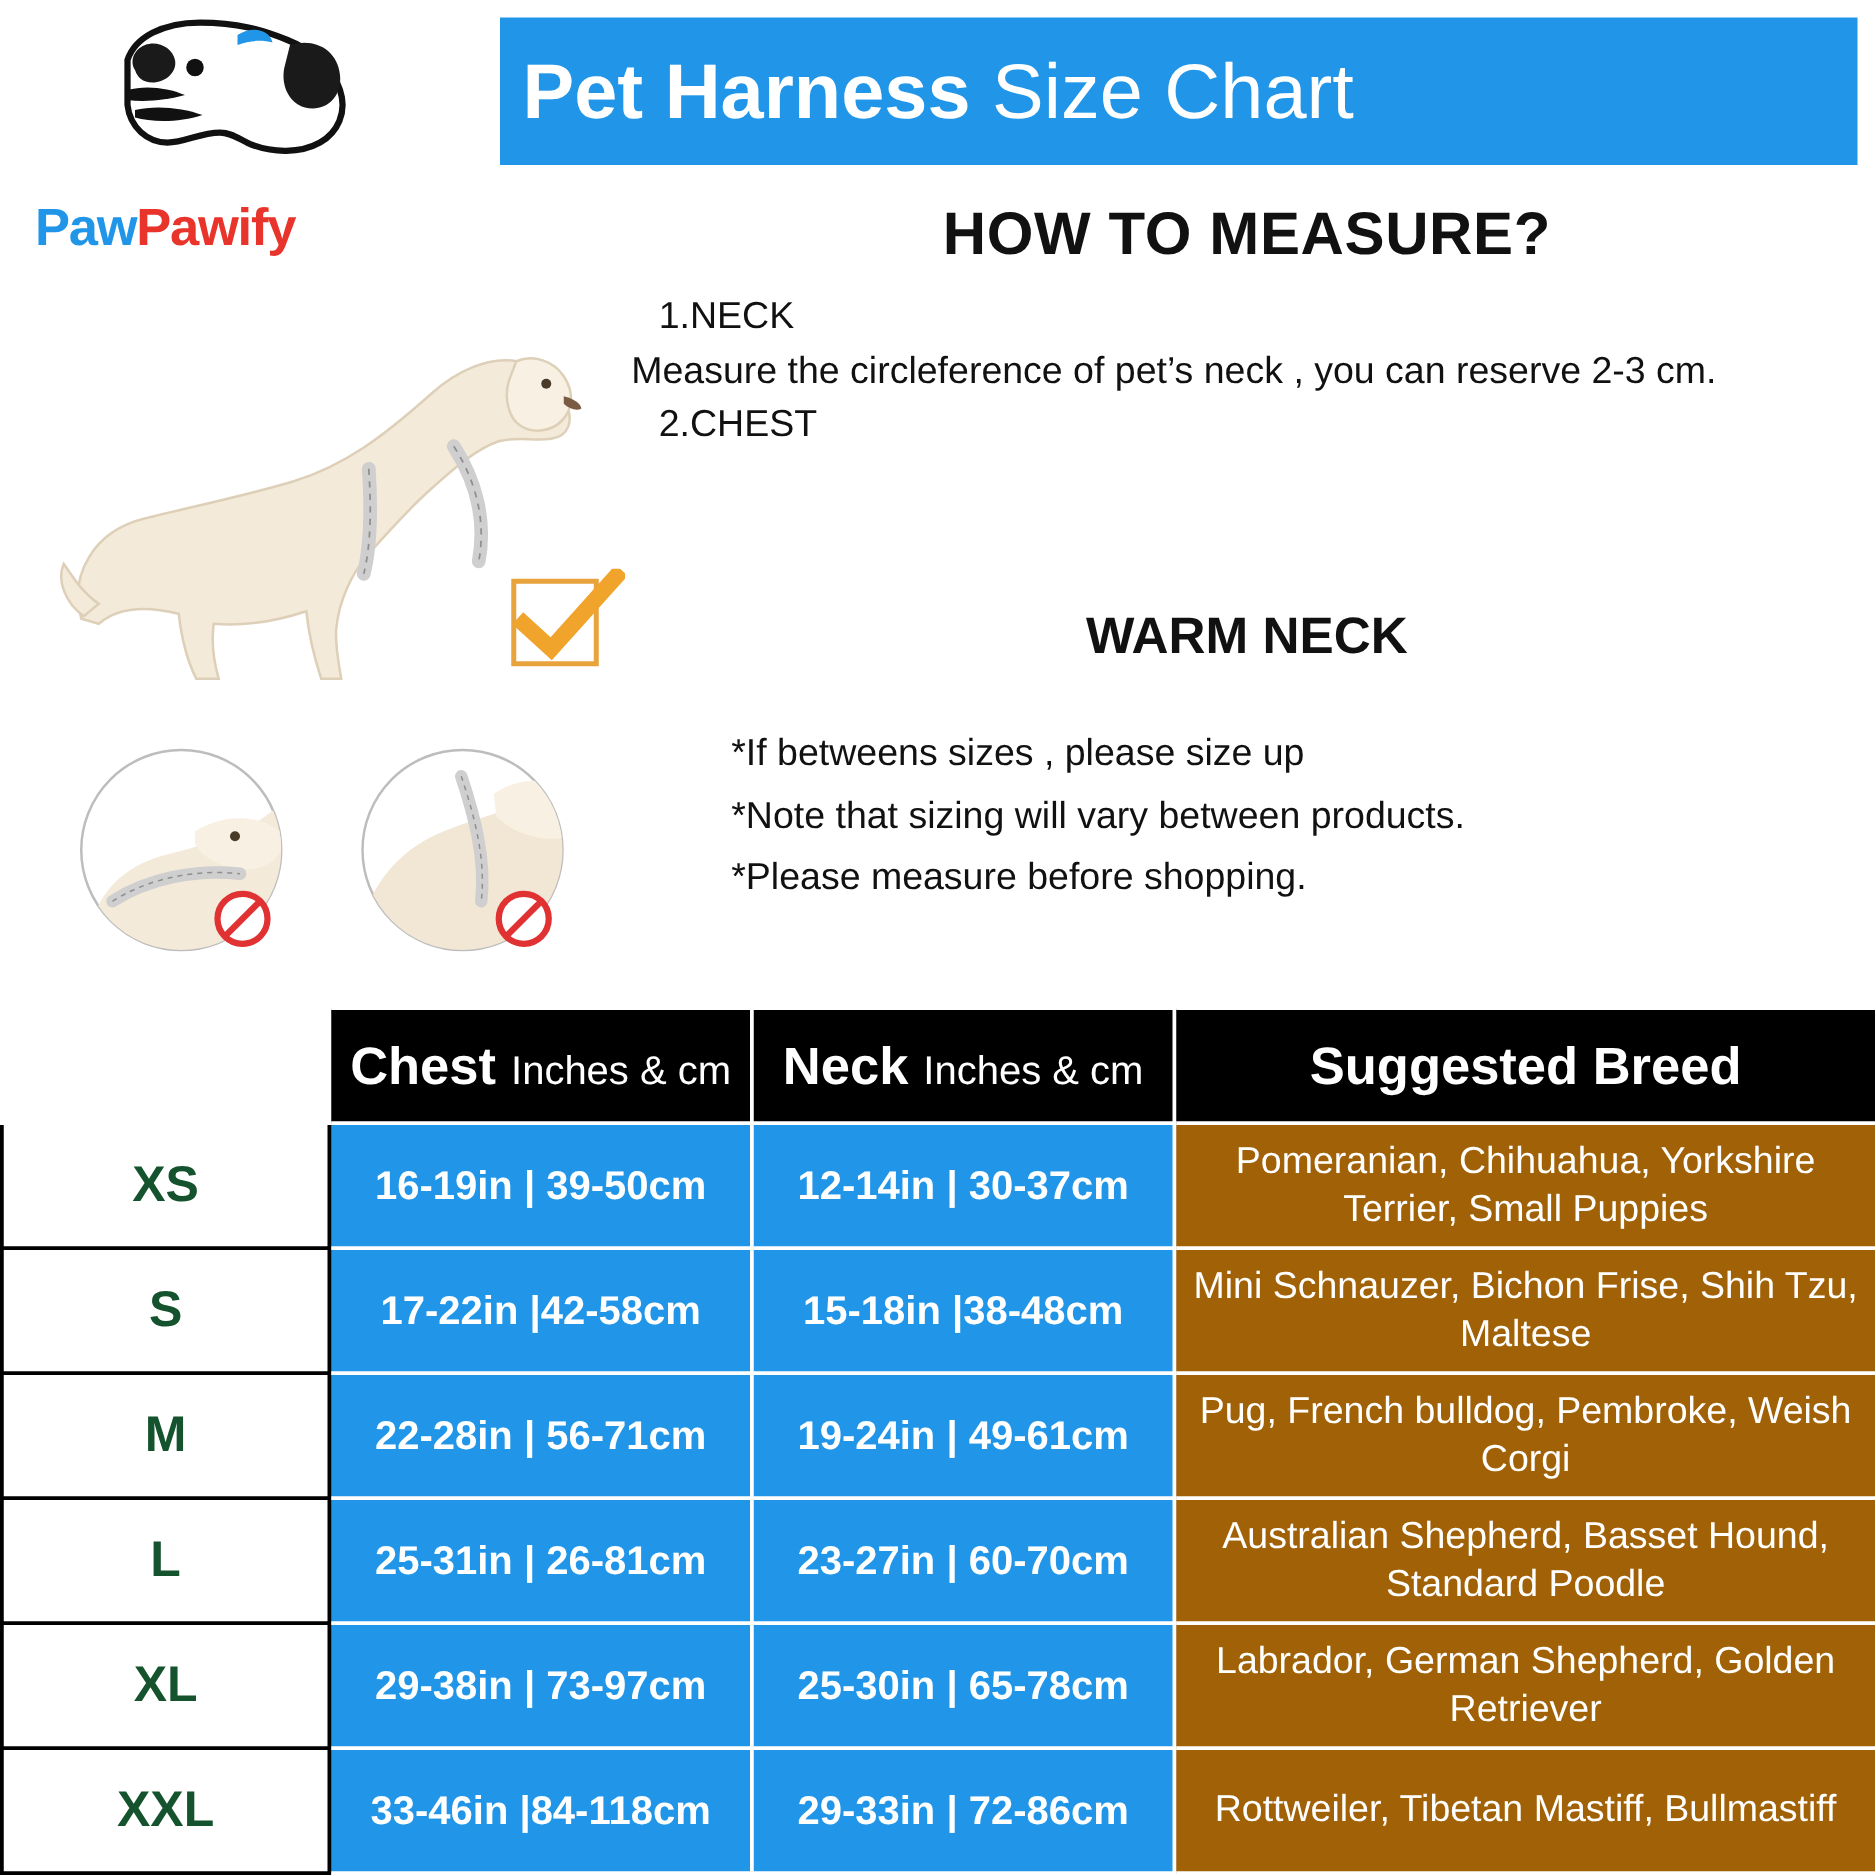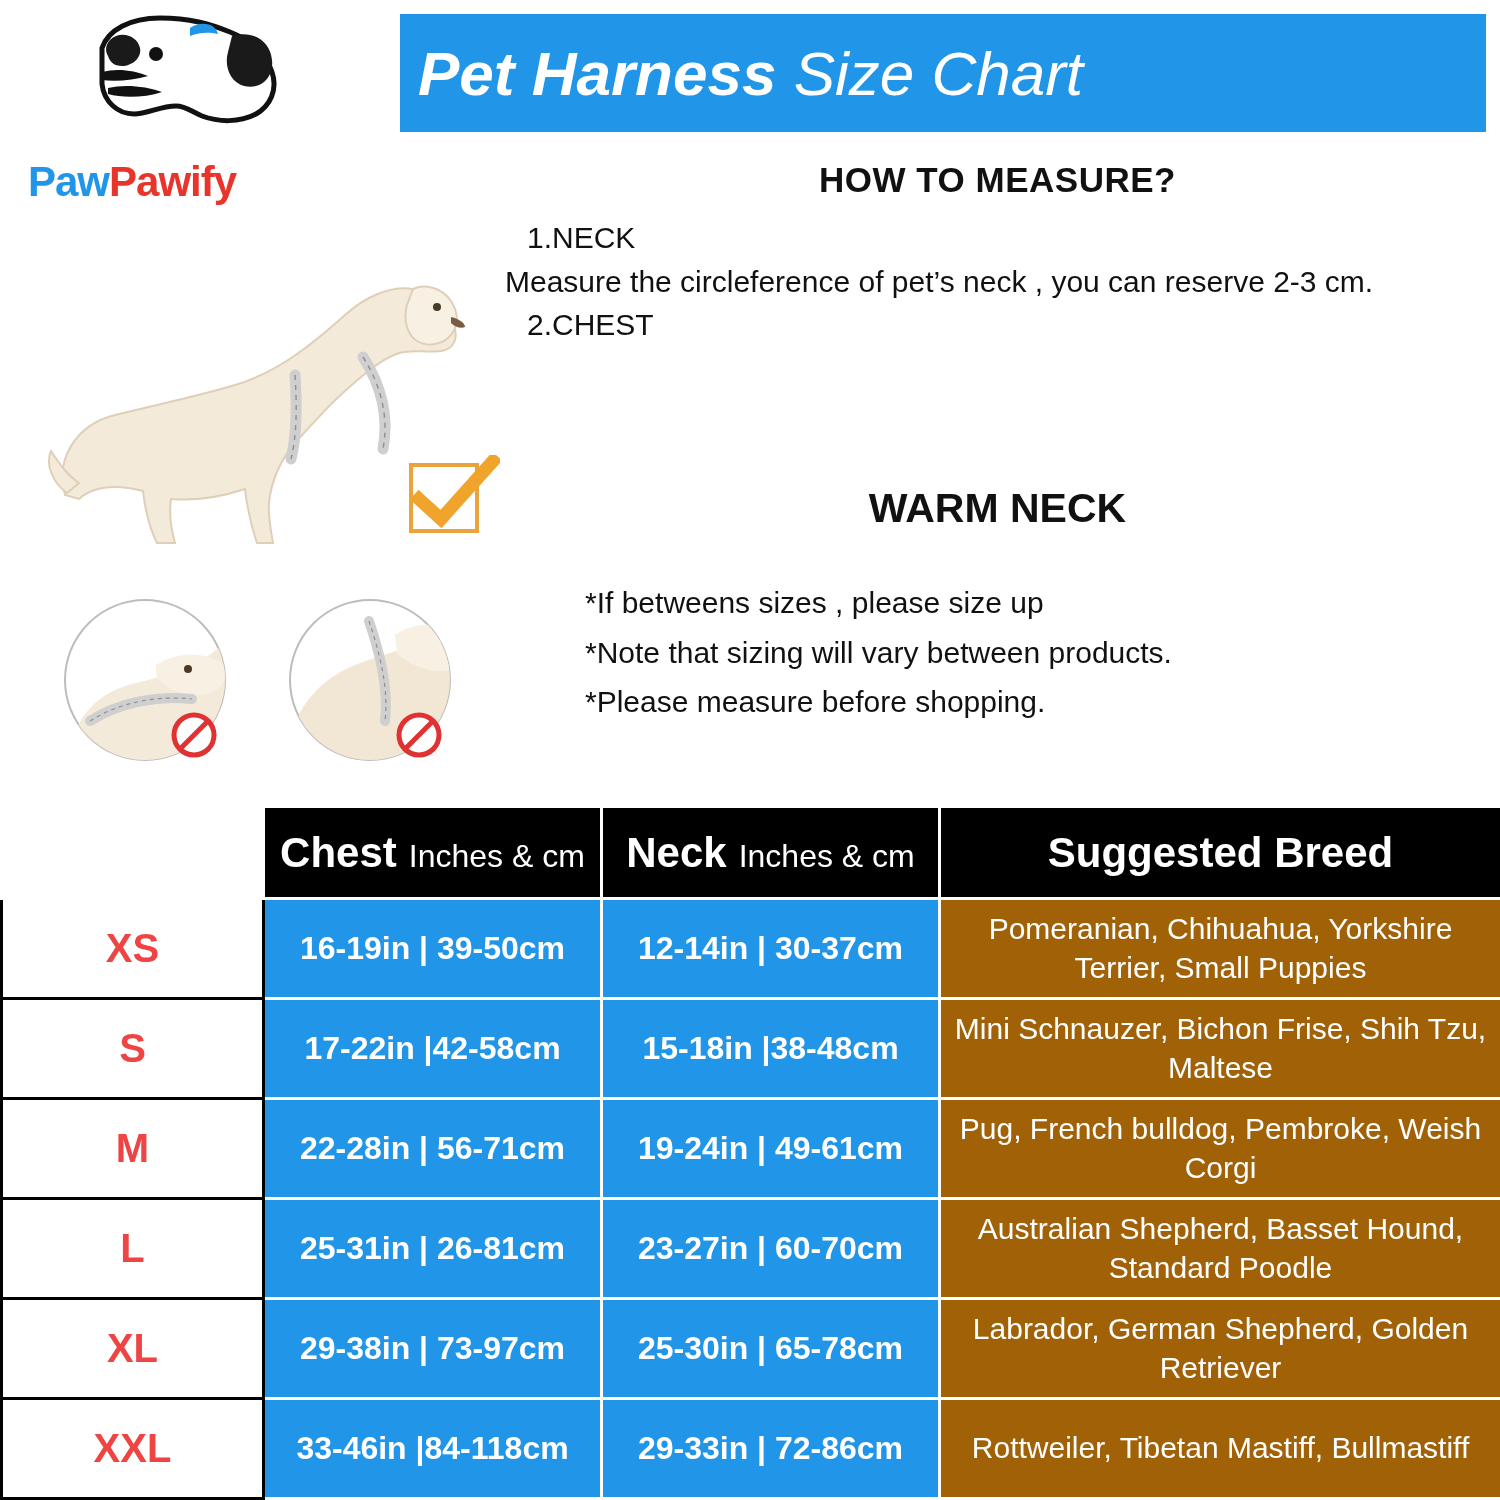--- a/index.html
+++ b/index.html
@@ -20,21 +20,20 @@
 
   
   .header-bar {
     position: absolute;
     left: 400px; top: 14px;
     width: 1086px; height: 118px;
     background: #2196e8;
     display: flex;
     align-items: center;
     padding-left: 18px;
-    font-style: italic;
   }
   .header-title {
     font-size: 62px;
     color: #ffffff;
     letter-spacing: 0px;
     white-space: nowrap;
   }
   .header-title .bold { font-weight: bold; }
   .header-title .light { font-weight: 300; }
 
@@ -61,21 +60,21 @@
   .logo-text .paw2 { color: #e8342a; }
 
   
   .howto {
     position: absolute;
     left: 505px; top: 160px;
     width: 985px;
   }
   .howto-title {
     text-align: center;
-    font-size: 35px;
+    font-size: 48px;
     font-weight: bold;
     letter-spacing: 0.5px;
     margin-bottom: 16px;
   }
   .howto-line {
     font-size: 30px;
     line-height: 1.45;
     color: #111;
   }
   .howto-sub {
@@ -156,21 +155,21 @@
     justify-content: center;
     gap: 12px;
     padding: 0 10px;
   }
   .th-main { font-size: 42px; font-weight: bold; }
   .th-unit { font-size: 32px; font-weight: normal; }
   .th-breed { font-size: 42px; font-weight: bold; }
 
   tbody td.size-cell {
     background: #ffffff;
-    color: #ef4444;
+    color: #14532d;
     font-size: 40px;
     font-weight: bold;
     height: 100px;
     border-left: 3px solid #000000;
     border-right: 3px solid #000000;
     border-top: 3px solid #000000;
     border-bottom: 3px solid #000000;
   }
   tbody td.val-cell {
     background: #2196e8;

